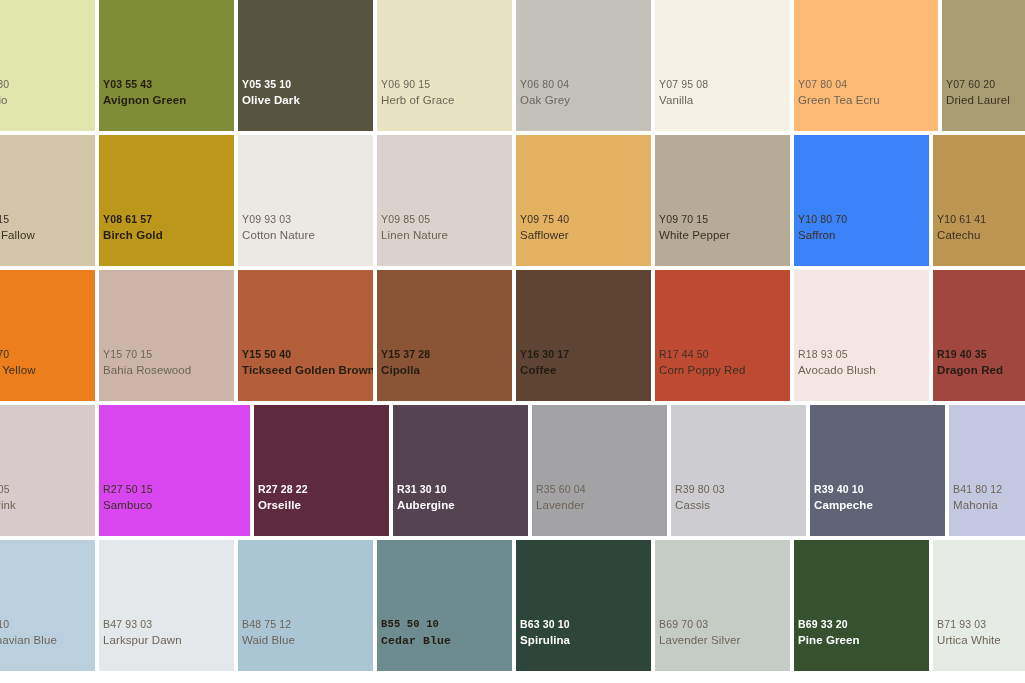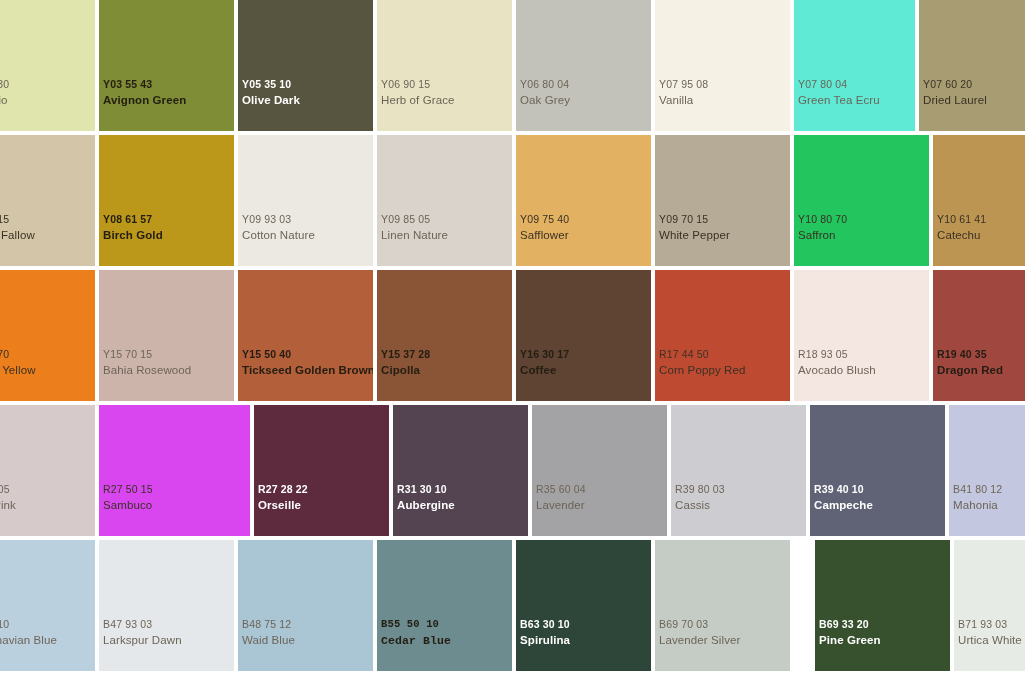--- a/index.html
+++ b/index.html
@@ -106,21 +106,21 @@
           <span class="swatch-code">Y06 80 04</span>
           <span class="swatch-name">Oak Grey</span>
         </div>
       </div>
       <div class="swatch t-mid" style="background: rgb(245, 241, 229); width: 135px;">
         <div class="swatch-labels">
           <span class="swatch-code">Y07 95 08</span>
           <span class="swatch-name">Vanilla</span>
         </div>
       </div>
-      <div class="swatch t-mid" style="background: #5eead4; width: 121px; padding-left: 34px;">
+      <div class="swatch t-mid" style="background: #fdba74; width: 144px; padding-left: 34px;">
         <div class="swatch-labels">
           <span class="swatch-code">Y07 80 04</span>
           <span class="swatch-name">Green Tea Ecru</span>
         </div>
       </div>
       <div class="swatch t-dark" style="background: rgb(168, 157, 114); width: 135px;">
         <div class="swatch-labels">
           <span class="swatch-code">Y07 60 20</span>
           <span class="swatch-name">Dried Laurel</span>
         </div>
@@ -156,21 +156,21 @@
           <span class="swatch-code">Y09 75 40</span>
           <span class="swatch-name">Safflower</span>
         </div>
       </div>
       <div class="swatch t-dark" style="background: rgb(182, 171, 151); width: 135px;">
         <div class="swatch-labels">
           <span class="swatch-code">Y09 70 15</span>
           <span class="swatch-name">White Pepper</span>
         </div>
       </div>
-      <div class="swatch t-dark" style="background: #22c55e; width: 135px;">
+      <div class="swatch t-dark" style="background: #3b82f6; width: 135px;">
         <div class="swatch-labels">
           <span class="swatch-code">Y10 80 70</span>
           <span class="swatch-name">Saffron</span>
         </div>
       </div>
       <div class="swatch t-dark" style="background: rgb(189, 149, 82); width: 135px;">
         <div class="swatch-labels">
           <span class="swatch-code">Y10 61 41</span>
           <span class="swatch-name">Catechu</span>
         </div>
@@ -306,21 +306,21 @@
           <span class="swatch-code">B63 30 10</span>
           <span class="swatch-name">Spirulina</span>
         </div>
       </div>
       <div class="swatch t-mid" style="background: rgb(197, 204, 198); width: 135px;">
         <div class="swatch-labels">
           <span class="swatch-code">B69 70 03</span>
           <span class="swatch-name">Lavender Silver</span>
         </div>
       </div>
-      <div class="swatch t-lightstrong" style="background: rgb(55, 81, 47); width: 135px; margin-left: 21px;">
+      <div class="swatch t-lightstrong" style="background: rgb(55, 81, 47); width: 135px;">
         <div class="swatch-labels">
           <span class="swatch-code">B69 33 20</span>
           <span class="swatch-name">Pine Green</span>
         </div>
       </div>
       <div class="swatch t-mid" style="background: rgb(231, 235, 230); width: 135px;">
         <div class="swatch-labels">
           <span class="swatch-code">B71 93 03</span>
           <span class="swatch-name">Urtica White</span>
         </div>

